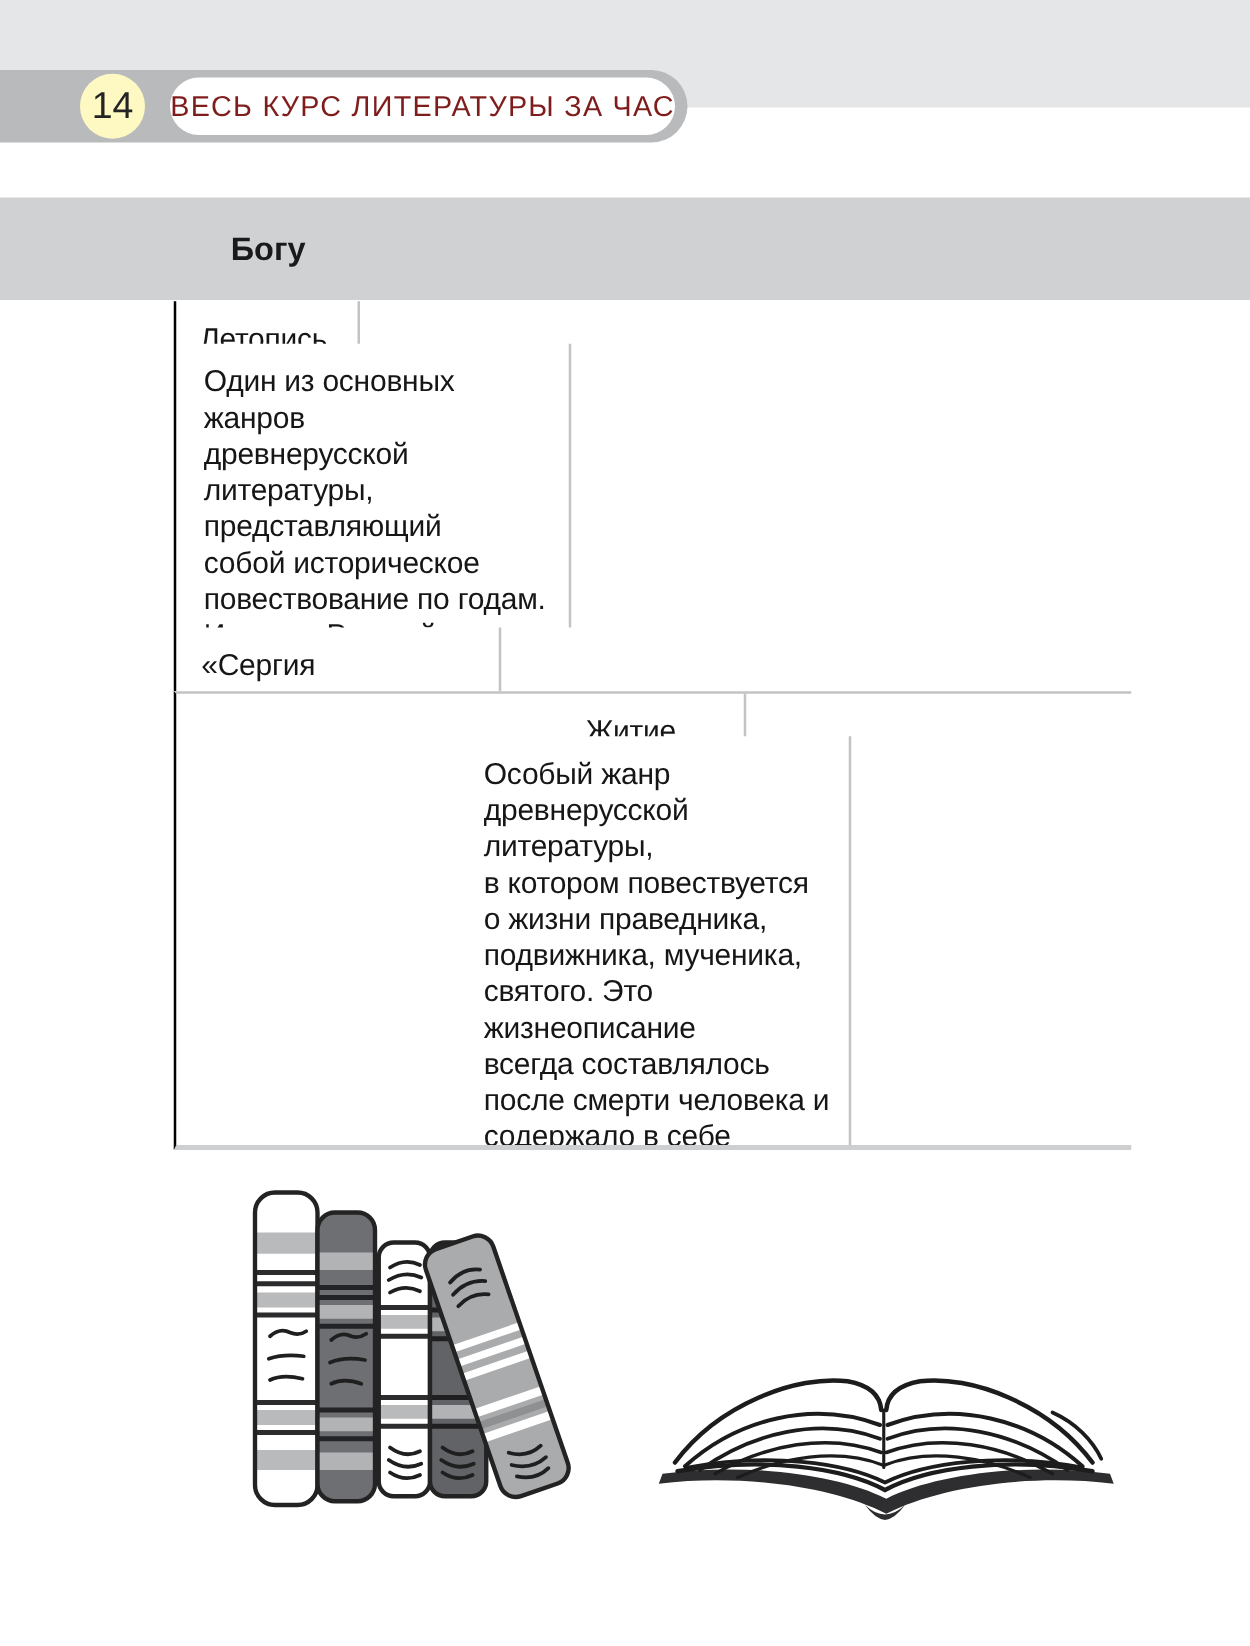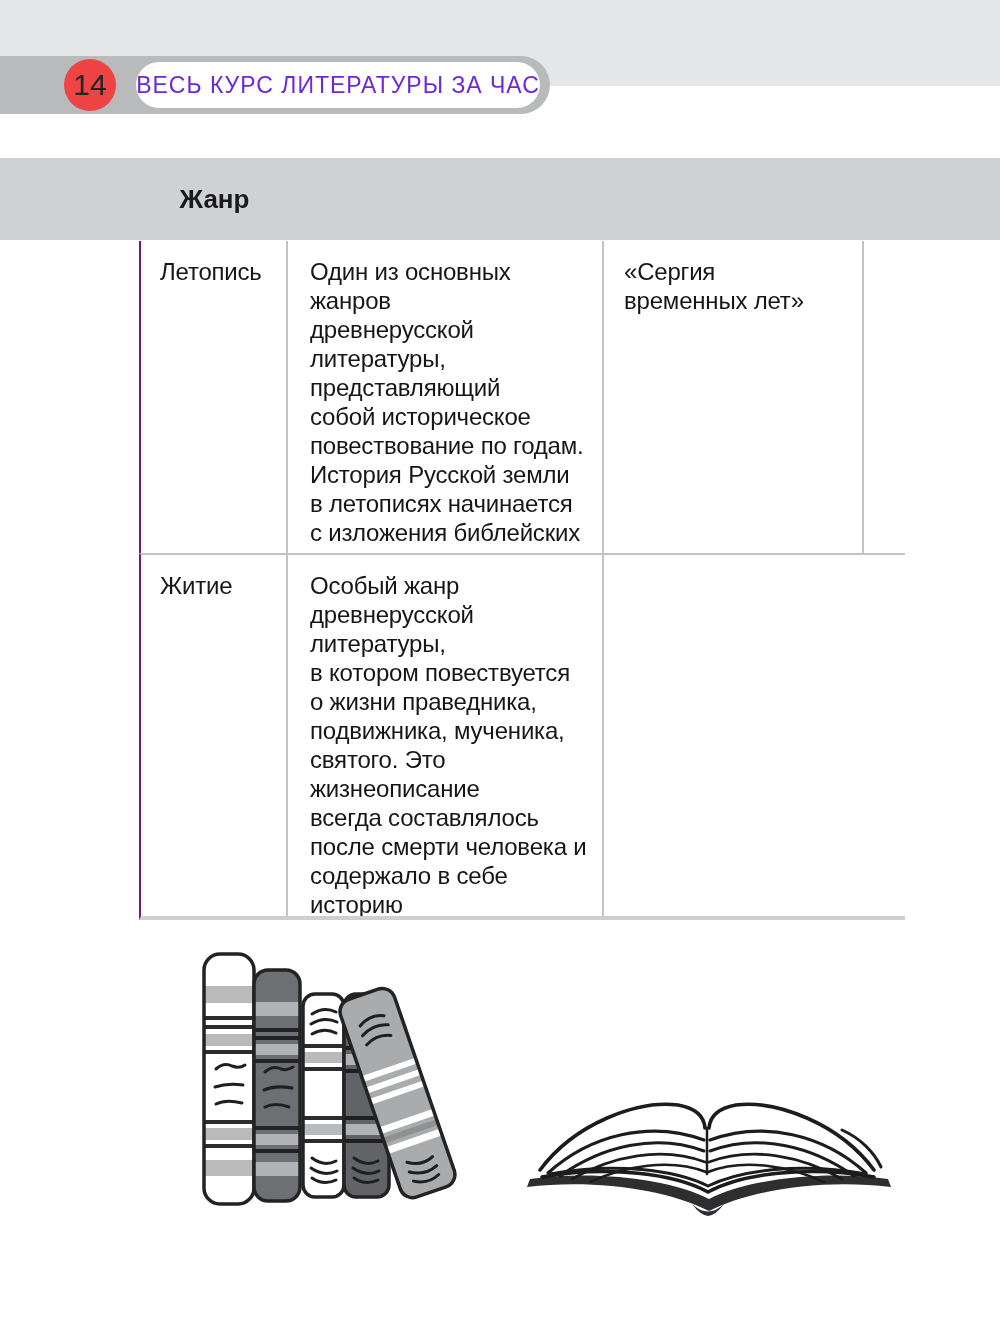--- a/index.html
+++ b/index.html
@@ -14,51 +14,51 @@
   .top-band {
     position:absolute; left:0; top:0; width:1000px; height:86px;
     background:#e5e6e8;
   }
   .header-bar {
     position:absolute; left:0; top:56px; width:550px; height:58px;
     background:#b9babc; border-radius:0 29px 29px 0;
   }
   .page-num {
     position:absolute; left:64px; top:3px; width:52px; height:52px;
-    background:#ef4444; border-radius:50%;
+    background:#fef9c3; border-radius:50%;
     display:flex; align-items:center; justify-content:center;
     font-size:30px; color:#242424;
   }
   .header-pill {
     position:absolute; left:136px; top:6px; width:404px; height:46px;
     background:#fff; border-radius:23px;
     display:flex; align-items:center; justify-content:center;
-    font-size:23px; letter-spacing:1px; color:#6d28d9; white-space:nowrap;
+    font-size:23px; letter-spacing:1px; color:#7f1d1d; white-space:nowrap;
   }
   
   .thead-band {
     position:absolute; left:0; top:158px; width:1000px; height:82px;
     background:#d0d1d3;
   }
   .th {
     position:absolute; top:0; height:82px;
     display:flex; align-items:center; justify-content:center;
     font-weight:bold; font-size:26px; line-height:30px;
     color:#1a1a1c; text-align:center; white-space:pre-line;
   }
   .th1 { left:141px; width:147px; }
   .th2 { left:288px; width:357px; }
   .th3 { left:645px; width:260px; }
   
   .tbl { position:absolute; left:139px; top:241px; width:766px; }
   .row {
-    display:flex; border-left:2px solid #701a75; width:766px;
+    display:flex; border-left:2px solid #000000; width:766px;flex-direction:column;
   }
   .row1 { height:312px; }
-  .row2 { height:367px; border-top:2px solid #c2c3c5; border-bottom:4px solid #cdcfd1; }
+  .row2 { height:367px; border-top:2px solid #c2c3c5; border-bottom:4px solid #cdcfd1;align-items:center; }
   .cell {
     border-right:2px solid #c2c3c5;
     font-size:24px; line-height:29px; letter-spacing:-0.2px;
     white-space:pre-line; overflow:hidden;
   }
   .c1 { width:147px; padding:16px 6px 0 19px; }
   .c2 { width:316px; padding:16px 8px 0 22px; }
   .c3 { width:260px; padding:16px 6px 0 20px; }
   
   .books-svg { position:absolute; left:190px; top:948px; width:285px; height:265px; }
@@ -76,21 +76,21 @@
   <div class="header-bar">
     <div class="page-num">
       <span>14</span>
     </div>
     <div class="header-pill">
       <span>ВЕСЬ КУРС ЛИТЕРАТУРЫ ЗА ЧАС</span>
     </div>
   </div>
 
   <div class="thead-band">
-    <div class="th th1">Жанр</div>
+    <div class="th th1">Богу</div>
   </div>
 
   <div class="tbl">
     <div class="row row1">
       <div class="cell c1">Летопись</div>
       <div class="cell c2">Один из основных жанров
 древнерусской литературы,
 представляющий
 собой историческое
 повествование по годам.

